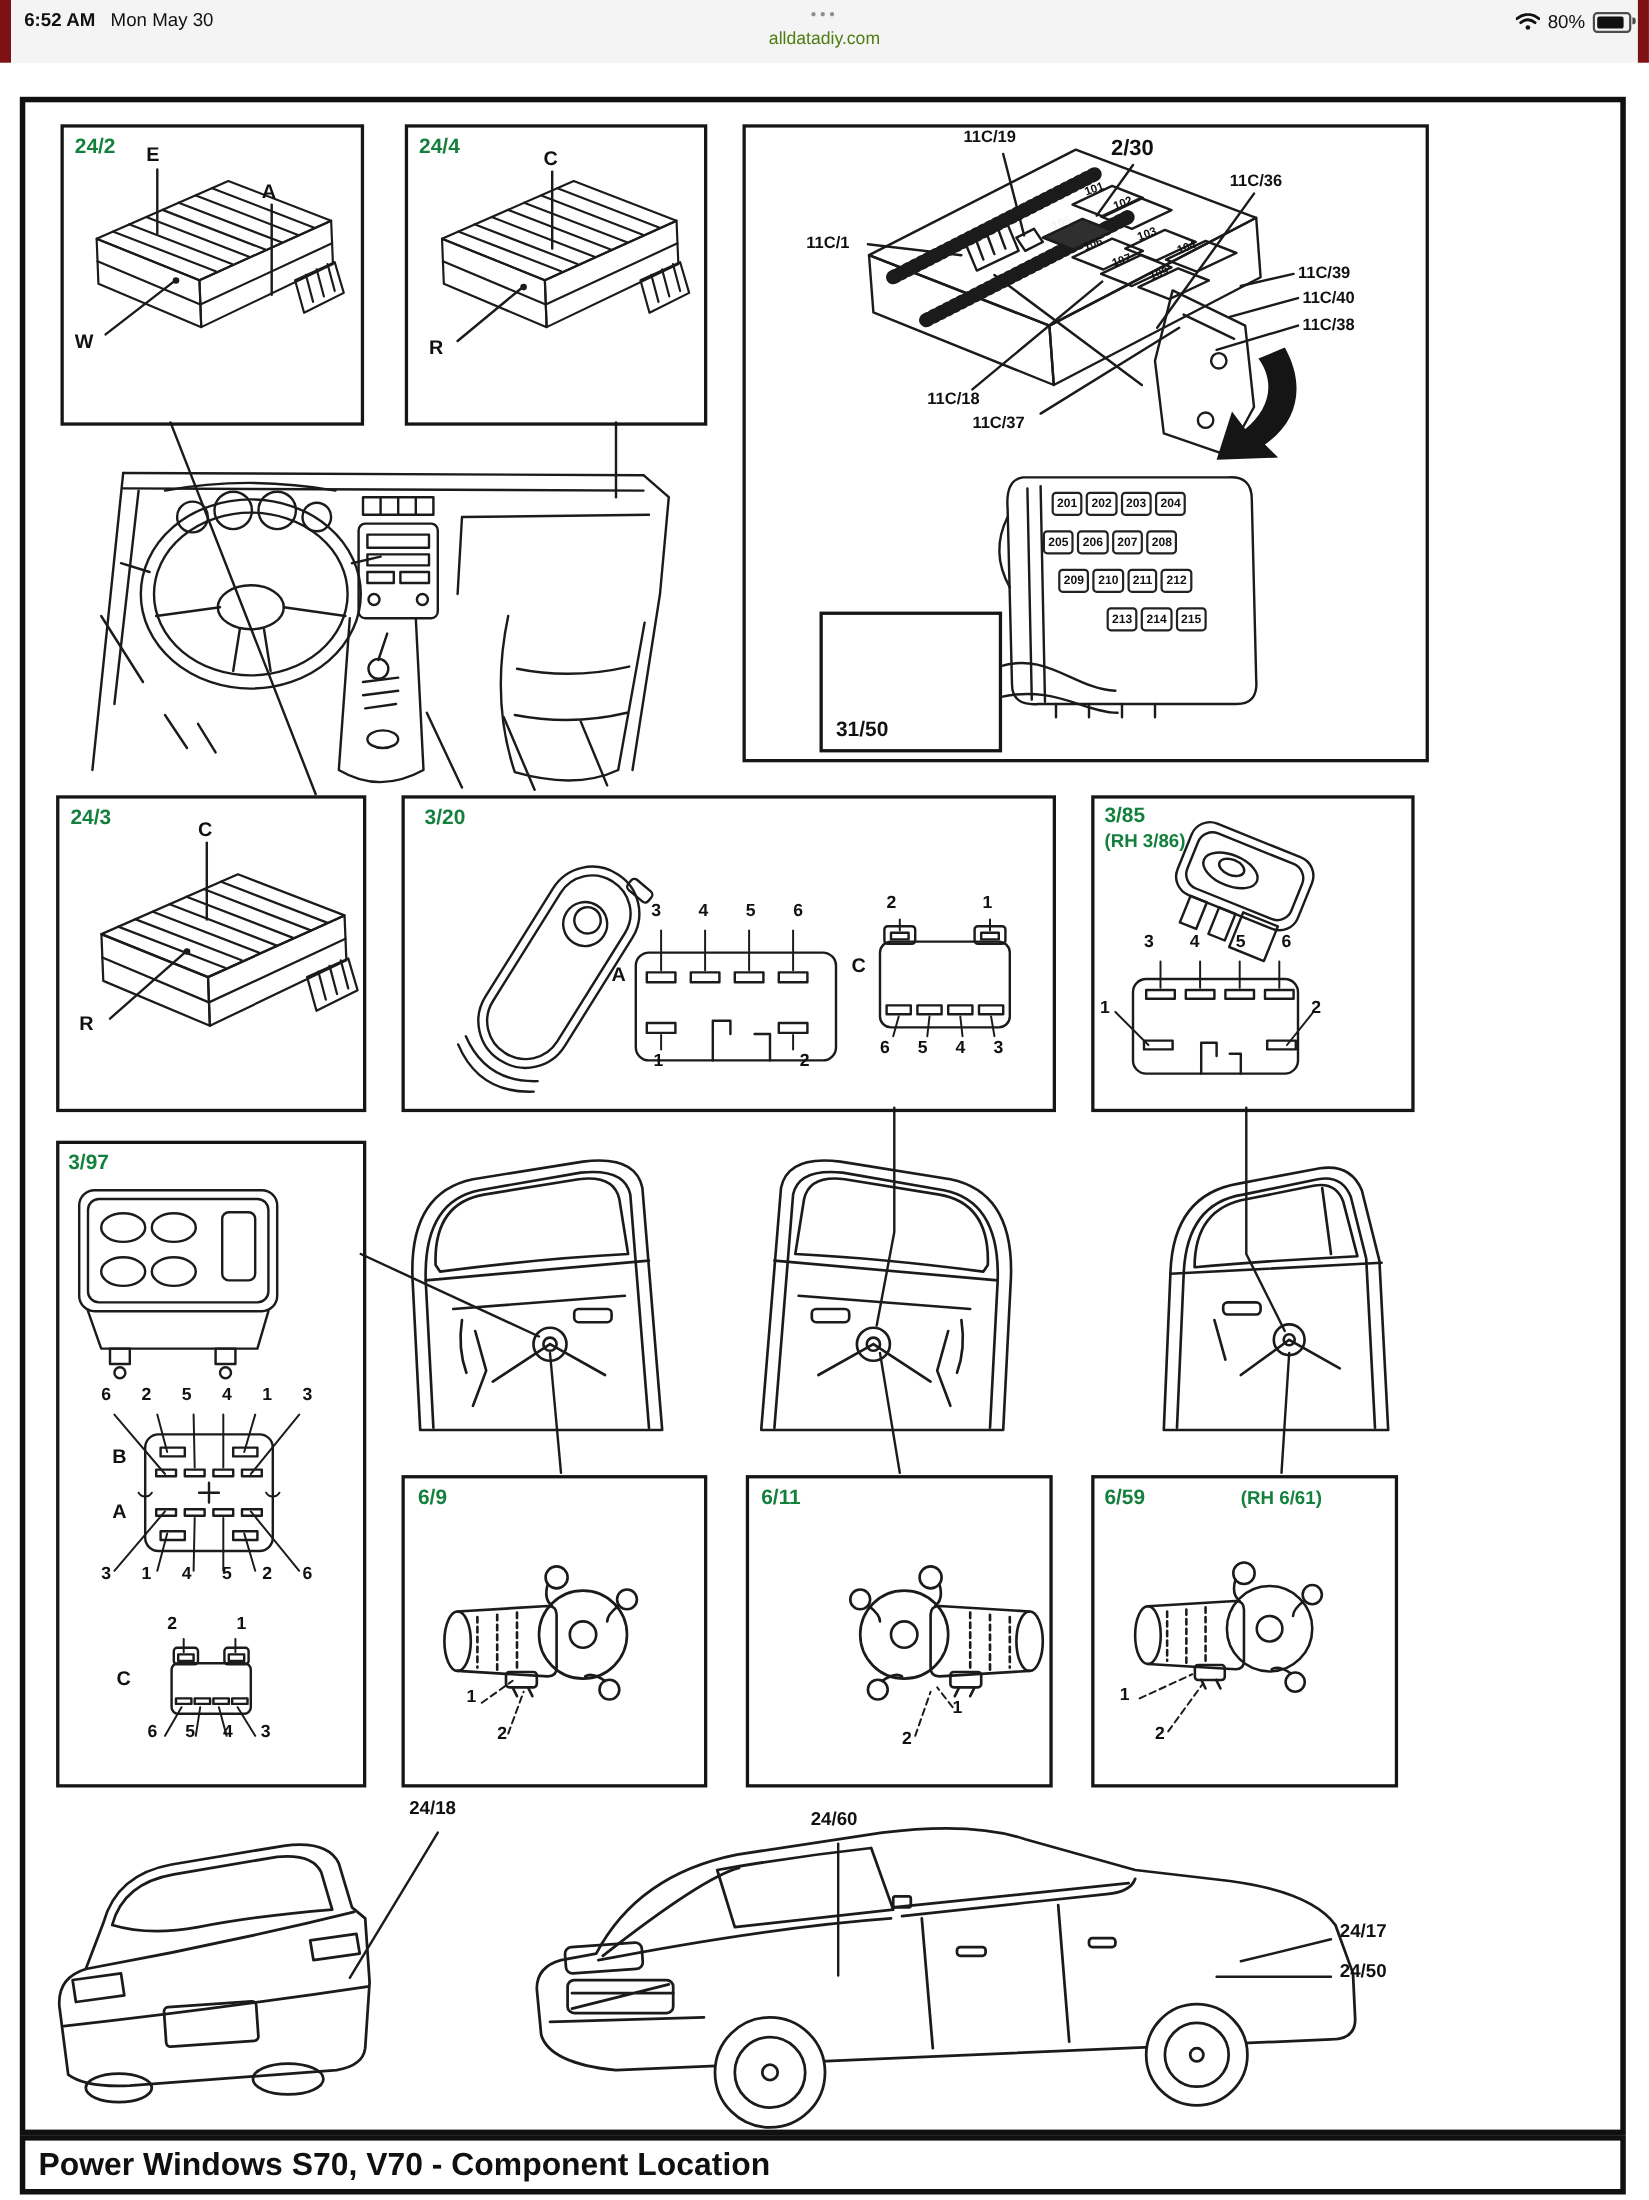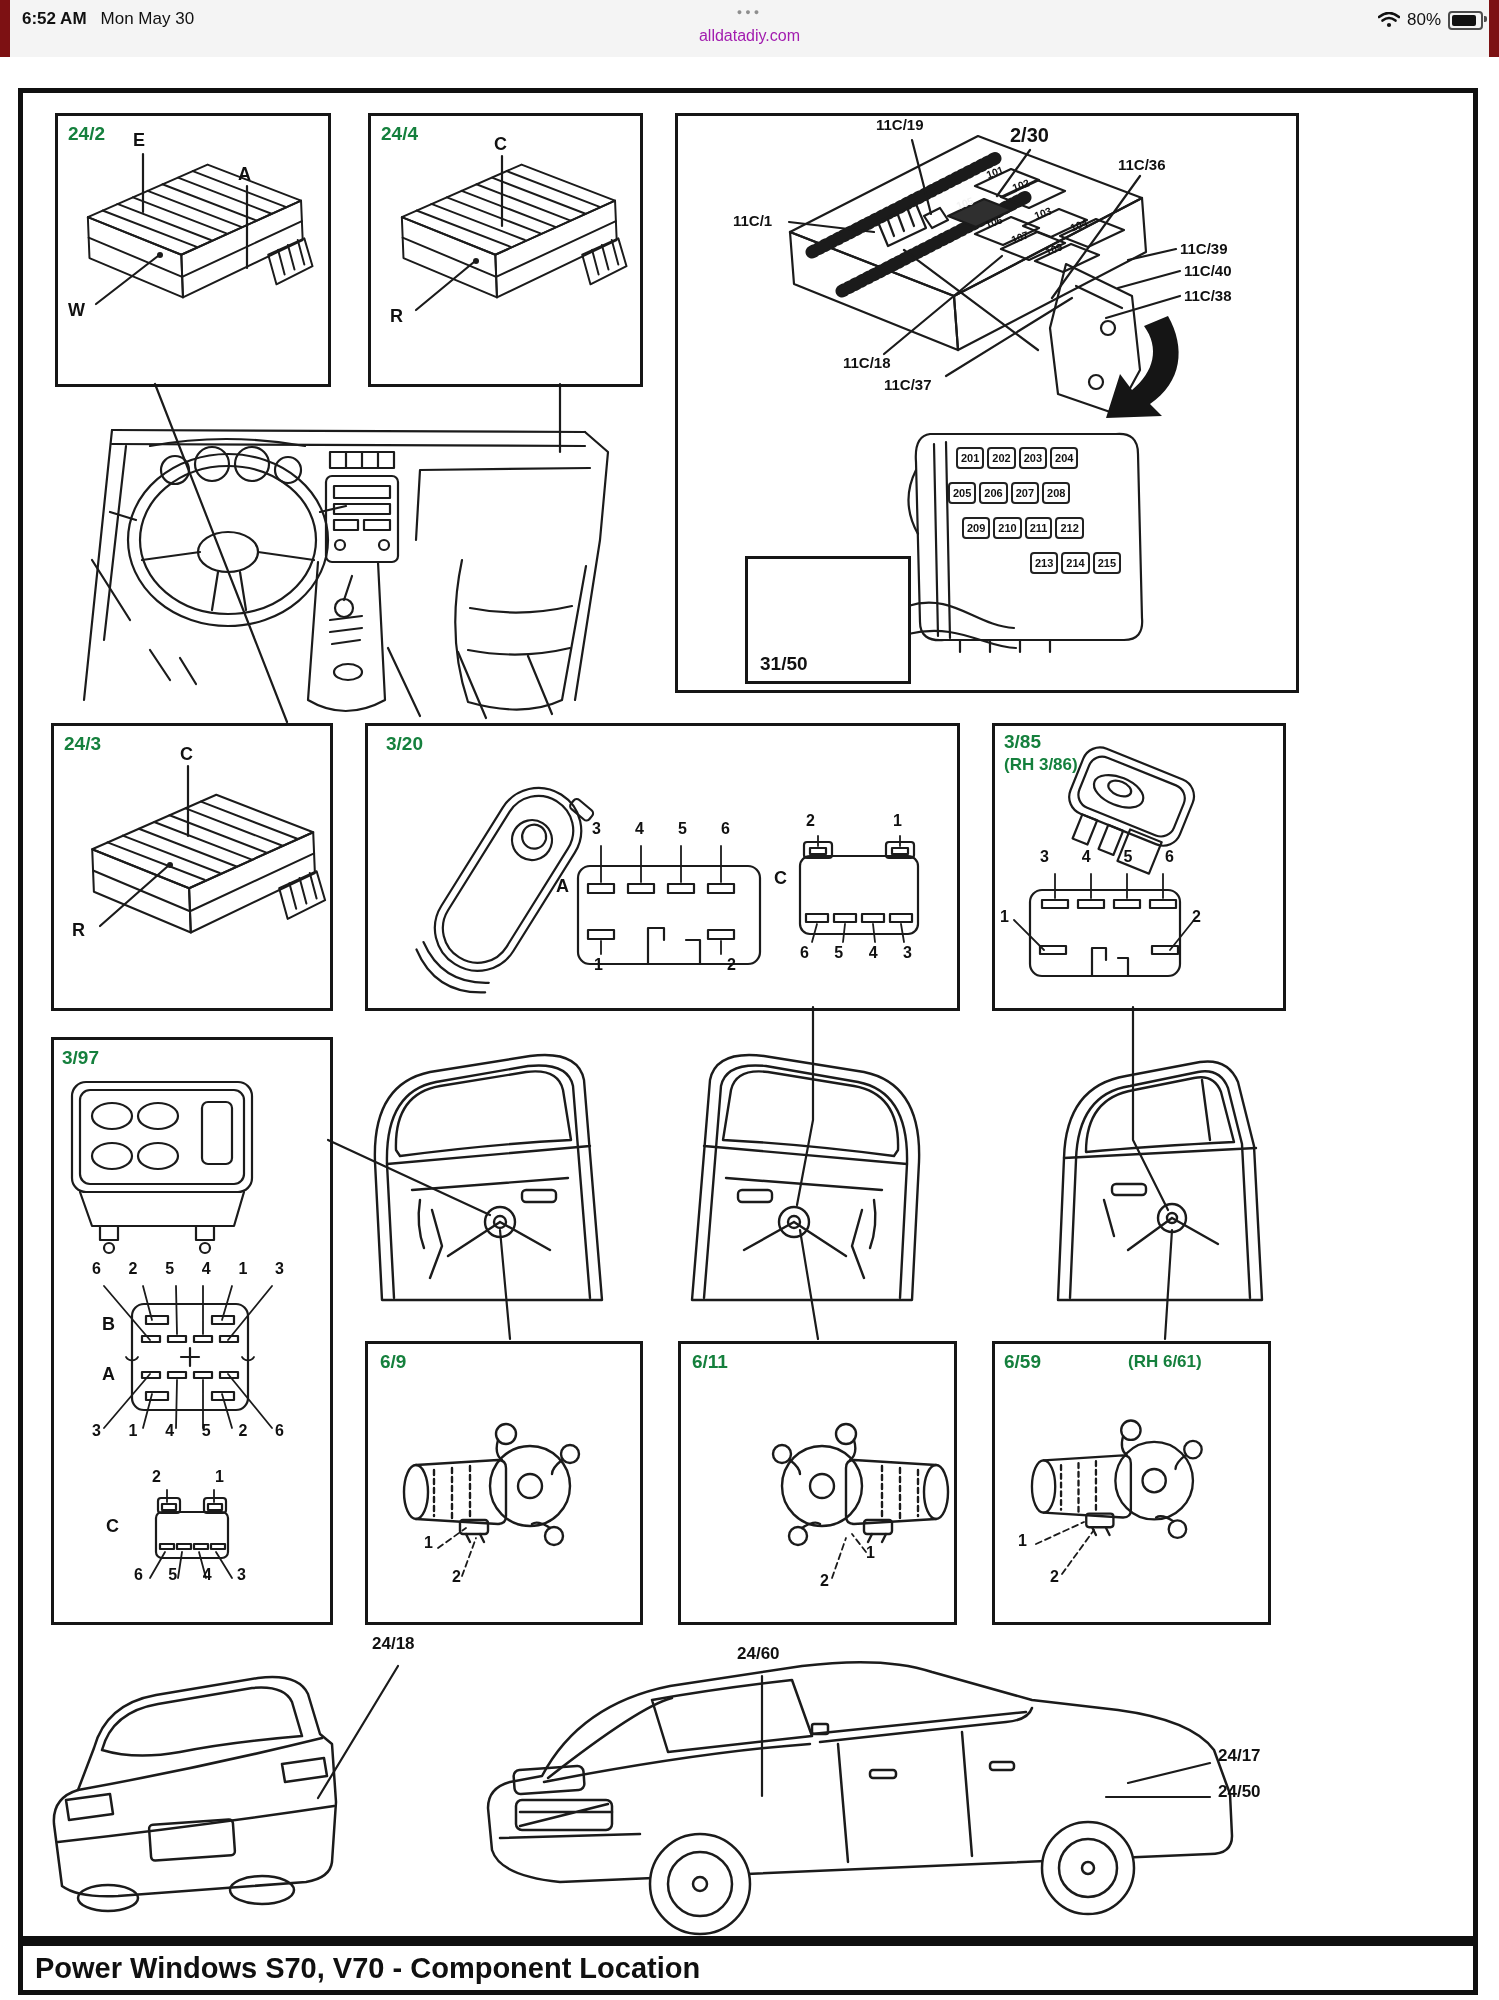--- a/index.html
+++ b/index.html
@@ -3,21 +3,21 @@
 <meta charset="utf-8">
 <style>
   html,body{margin:0;padding:0;background:#fff;font-family:"Liberation Sans",sans-serif;color:#111}
   #page{position:relative;width:1499px;height:2000px;background:#fff;overflow:hidden}
   
   .statusbar{position:absolute;left:0;top:0;width:1499px;height:57px;background:#f4f4f4}
   .redstrip{position:absolute;top:0;width:10px;height:57px;background:#7d1113}
   .sb-left{position:absolute;left:22px;top:9px;font-size:17px;color:#111}
   .sb-time{font-weight:700;margin-right:14px}
   .sb-dots{position:absolute;left:0;right:0;top:7px;text-align:center;font-size:9px;color:#8e8e8e;letter-spacing:3px}
-  .sb-url{position:absolute;left:0;right:0;top:27px;text-align:center;font-size:16px;color:#a21caf}
+  .sb-url{position:absolute;left:0;right:0;top:27px;text-align:center;font-size:16px;color:#4d7c0f}
   .sb-right{position:absolute;right:16px;top:10px;display:flex;align-items:center;gap:7px}
   .sb-batt-pct{font-size:17px;color:#111}
   .batt{width:31px;height:15px;border:2px solid #4c4c4c;border-radius:4px;position:relative}
   .batt i{position:absolute;left:2px;top:2px;bottom:2px;width:76%;background:#111;border-radius:2px;display:block}
   .batt:after{content:"";position:absolute;right:-6px;top:3px;width:3px;height:6px;background:#4c4c4c;border-radius:0 2px 2px 0}
   
   .frame{position:absolute;left:18px;top:88px;width:1450px;height:1843px;border:5px solid #101010;background:#fff}
   .footerbar{position:absolute;left:18px;top:1941px;width:1450px;height:44px;border:5px solid #101010;background:#fff;display:flex;align-items:center}
   .footerbar .t{font-size:29px;font-weight:700;color:#101010;padding-left:12px;white-space:nowrap}
   
@@ -40,21 +40,21 @@
   .fuse-labels span:nth-child(6){left:985px;top:216px}
   .fuse-labels span:nth-child(7){left:1011px;top:231px}
   .fuse-labels span:nth-child(8){left:1045px;top:243px}
   
   .grid{position:absolute;left:946px;top:447px;display:flex;flex-direction:column;gap:13px}
   .grow{display:flex;gap:3px}
   .grow span{border:2px solid #222;border-radius:4px;padding:0 3px;font-size:11px;font-weight:700;background:#fff;line-height:18px}
   .grow:nth-child(1){margin-left:10px}
   .grow:nth-child(2){margin-left:2px}
   .grow:nth-child(3){margin-left:16px}
-  .grow:nth-child(4){margin-left:84px}
+  .grow:nth-child(4){margin-left:60px}
   .inset3150{position:absolute;left:745px;top:556px;width:160px;height:122px;border:3px solid #161616;background:#fff}
   .inset3150 .lbl{position:absolute;left:12px;bottom:6px;font-size:19px;font-weight:700}
   svg#art{position:absolute;left:0;top:0}
 </style>
 </head>
 <body>
 
 <div id="page">
 
   <div class="statusbar">

